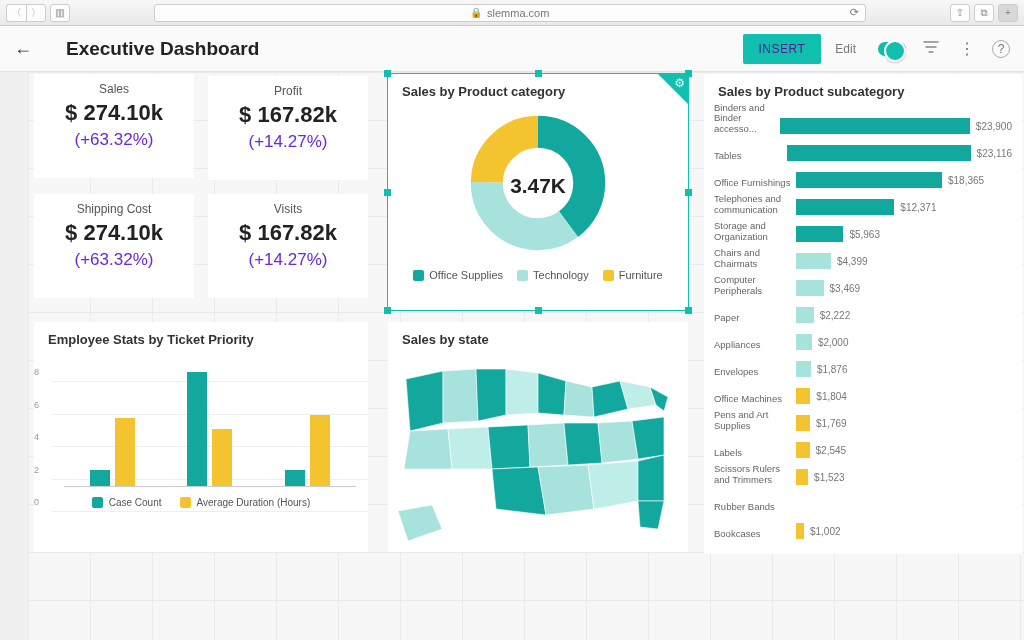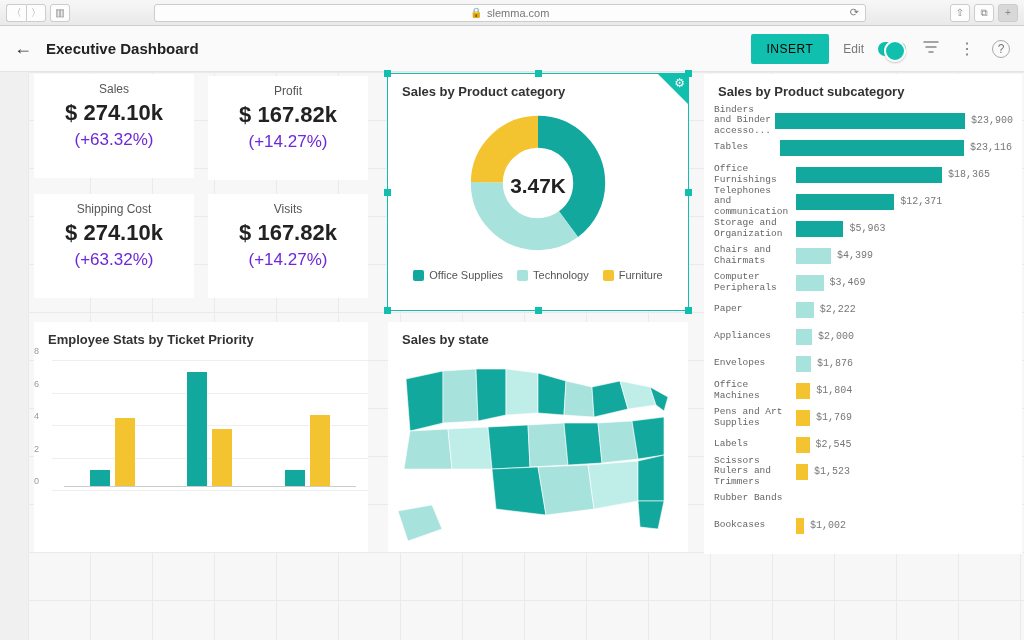--- a/index.html
+++ b/index.html
@@ -11,24 +11,24 @@
 .br-group { display: flex; }
 .br-group .br-btn:first-child { border-radius: 3px 0 0 3px; border-right: none; }
 .br-group .br-btn:last-child { border-radius: 0 3px 3px 0; }
 .addr { flex: 1; margin: 0 80px; height: 18px; border: 1px solid #ccc; border-radius: 3px; background: #fdfdfd; display: flex; align-items: center; justify-content: center; gap: 4px; color: #777; font-size: 11px; position: relative; }
 .addr .lock { font-size: 10px; }
 .addr .reload { position: absolute; right: 6px; font-size: 11px; }
 
 
 .toolbar { height: 46px; background: #fafafa; border-bottom: 1px solid #e3e3e3; display: flex; align-items: center; padding: 0 14px; gap: 14px; }
 .back-arrow { font-size: 18px; color: #333; cursor: pointer; }
-.title { font-size: 15px; font-weight: 700; color: #222; }
+.title { font-size: 19px; font-weight: 700; color: #222; margin-left: 20px; }
 .spacer { flex: 1; }
-.btn-insert { background: #11bfae; color: #000000; border: none; padding: 8px 16px; border-radius: 2px; font-size: 12px; font-weight: 500; letter-spacing: 0.5px; cursor: pointer; }
-.edit-wrap { display: flex; align-items: center; gap: 14px; color: #777; font-size: 12px; }
+.btn-insert { background: #11bfae; color: #4c1d95; border: none; padding: 8px 16px; border-radius: 2px; font-size: 12px; font-weight: 500; letter-spacing: 0.5px; cursor: pointer; }
+.edit-wrap { display: flex; align-items: center; gap: 22px; color: #777; font-size: 12px; }
 .toggle { width: 28px; height: 14px; background: #11bfae; border-radius: 8px; position: relative; }
 .toggle::after { content: ""; position: absolute; right: 0; top: -2px; width: 18px; height: 18px; background: #11bfae; border: 2px solid #fff; border-radius: 50%; box-shadow: 0 1px 2px rgba(0,0,0,0.2); }
 .tb-icon { width: 22px; text-align: center; color: #777; font-size: 16px; cursor: pointer; }
 
 
 .canvas { position: absolute; top: 72px; left: 0; right: 0; bottom: 0; padding: 14px; background-image:
   linear-gradient(#eaeaea 1px, transparent 1px),
   linear-gradient(90deg, #eaeaea 1px, transparent 1px);
   background-size: 62px 48px;
   background-color: #f7f7f7;
@@ -65,21 +65,21 @@
 .emp-plot { position:relative; height:130px; border-bottom:1px solid #ccc; display:flex; align-items:flex-end; justify-content:space-around; margin-left: 18px; }
 .emp-yaxis { position:absolute; left:0; top:0; bottom:0; width:18px; }
 .emp-ytick { position:absolute; left:0; font-size:9px; color:#999; transform: translateY(-50%); }
 .emp-gridline { position:absolute; left:18px; right:0; border-top:1px solid #eee; }
 .emp-grp { display:flex; gap:5px; align-items:flex-end; }
 .emp-bar { width:20px; }
 .emp-xlabels { display:flex; justify-content:space-around; font-size:9px; color:#888; margin: 4px 0 0 18px; }
 .emp-legend { display:flex; gap:18px; justify-content:center; margin-top:10px; font-size:10px; color:#555; }
 
 
-.sub-row { display:flex; align-items:center; height:27px;font-family:Liberation Mono, monospace; }
+.sub-row { display:flex; align-items:flex-end; height:27px; }
 .sub-label { width:82px; font-size:9.5px; color:#666; line-height:1.1; padding-right:4px; }
 .sub-bar-wrap { flex:1; display:flex; align-items:center; gap:6px; }
 .sub-bar { height:16px; }
 .sub-val { font-size:10px; color:#777; }
 
 .map-svg path { stroke:#fff; stroke-width:0.6; }
 </style>
 </head>
 <body>
 
@@ -197,20 +197,24 @@
           </div>
           <div class="emp-grp">
             <div class="emp-bar" style="height: 113.75px; background: rgb(19, 168, 158);"></div>
             <div class="emp-bar" style="height: 56.875px; background: rgb(244, 196, 48);"></div>
           </div>
           <div class="emp-grp">
             <div class="emp-bar" style="height: 16.25px; background: rgb(19, 168, 158);"></div>
             <div class="emp-bar" style="height: 71.5px; background: rgb(244, 196, 48);"></div>
           </div>
         </div>
+      <div class="emp-legend" id="emp-legend">
+          <span style="display: flex; align-items: center; gap: 6px;"><i class="sw" style="background:#13a89e"></i> Case Count</span>
+          <span style="display: flex; align-items: center; gap: 6px;"><i class="sw" style="background:#f4c430"></i> Average Duration (Hours)</span>
+        </div>
     </div>
   </div>
 
   <div class="panel" style="left:360px; top:250px; width:300px; height:230px;">
     <div class="panel-title">Sales by state</div>
     <svg class="map-svg" width="300" height="195" viewBox="0 0 300 195">
 
       <path fill="#13a89e" d="M18 28 L55 20 L55 72 L22 80 Z"></path>
       <path fill="#a7e2dc" d="M55 20 L88 18 L90 70 L55 72 Z"></path>
       <path fill="#13a89e" d="M88 18 L118 18 L118 64 L90 70 Z"></path>

